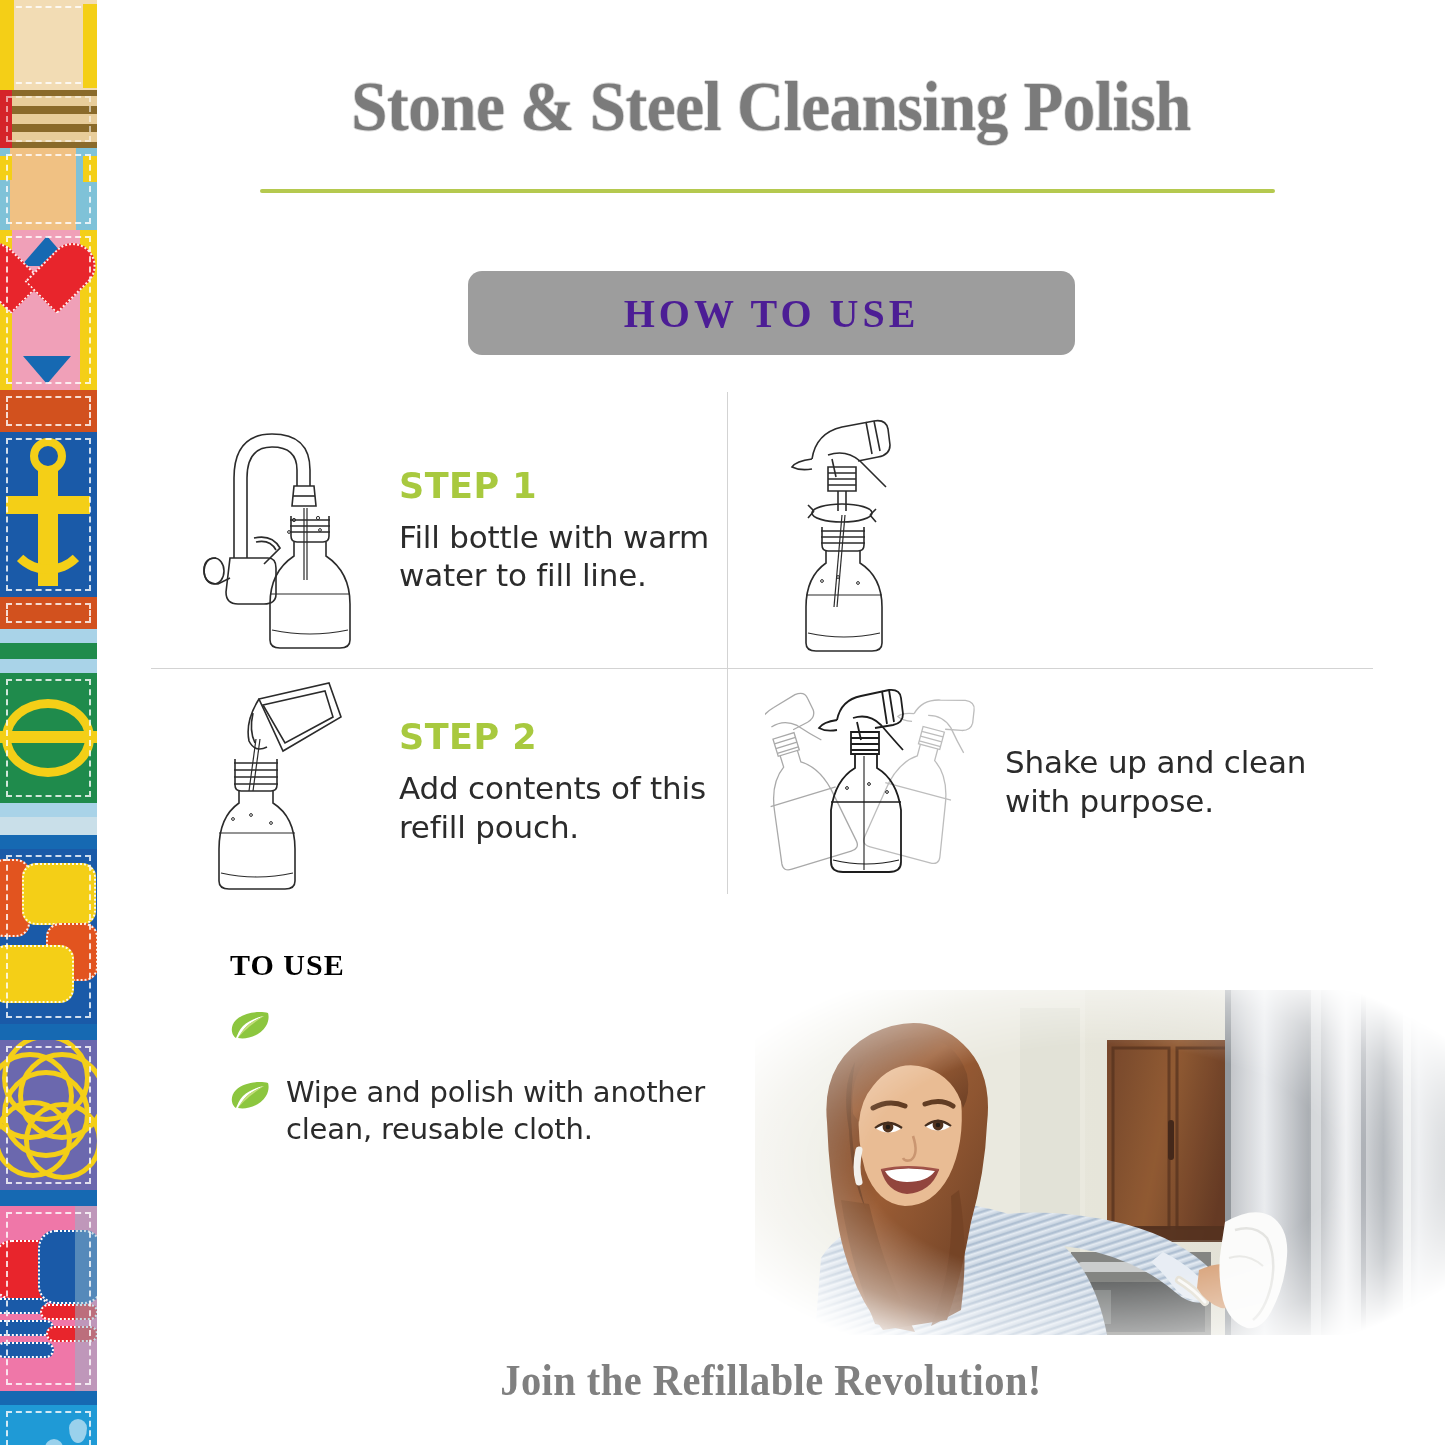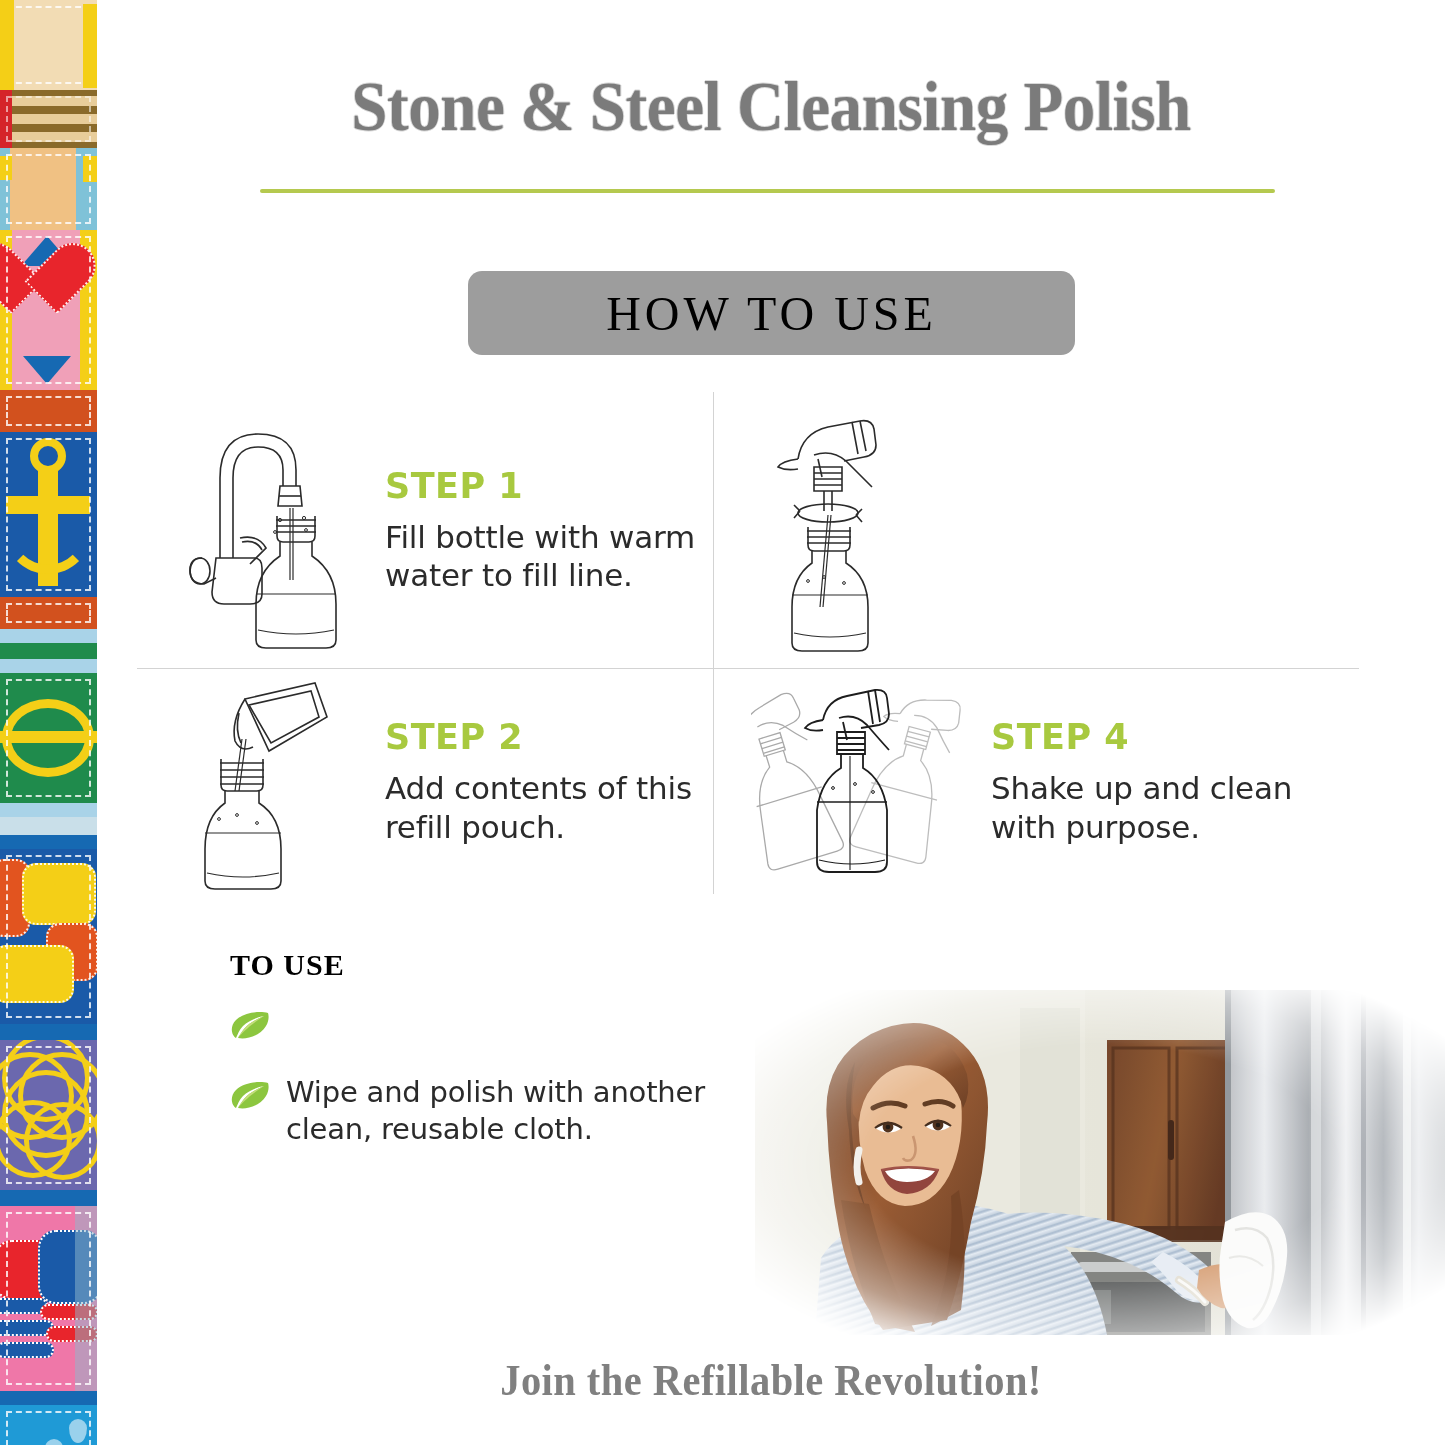--- a/index.html
+++ b/index.html
@@ -140,30 +140,30 @@
     left: 371px; top: 271px;
     width: 607px; height: 84px;
     background: #9d9d9d;
     border-radius: 14px;
     display: flex;
     align-items: center;
     justify-content: center;
   }
   .howto-banner span {
     font-family: "Liberation Serif", serif;
-    font-weight: 400;
-    font-size: 48px;
+    font-weight: 700;
+    font-size: 40px;
     letter-spacing: 4px;
-    color: #000000;
+    color: #4c1d95;
   }
 
   
   .steps {
     position: absolute;
-    left: 40px; top: 392px;
+    left: 54px; top: 392px;
     width: 1222px; height: 502px;
   }
   .v-divider {
     position: absolute;
     left: 576px; top: 0;
     width: 1px; height: 502px;
     background: #d3d3d3;
   }
   .h-divider {
     position: absolute;
@@ -522,21 +522,20 @@
               <path d="M66 118 L136 118" stroke-width="1.4"></path>
               <path d="M68 176 Q101 184 134 176" stroke-width="1.2"></path>
               <path d="M99 72 L99 186" stroke-width="1.1"></path>
               <circle cx="82" cy="104" r="1.4" stroke-width="1"></circle>
               <circle cx="104" cy="100" r="1.4" stroke-width="1"></circle>
               <circle cx="122" cy="108" r="1.4" stroke-width="1"></circle>
             </g>
           </svg>
         </div>
         <div class="step-text">
-          <div class="step-label">STEP 4</div>
           <div class="step-desc">Shake up and clean with purpose.</div>
         </div>
       </div>
     </div>
 
     <div class="touse">
       <div class="touse-heading">TO USE</div>
 
 
       <div class="bullet">

